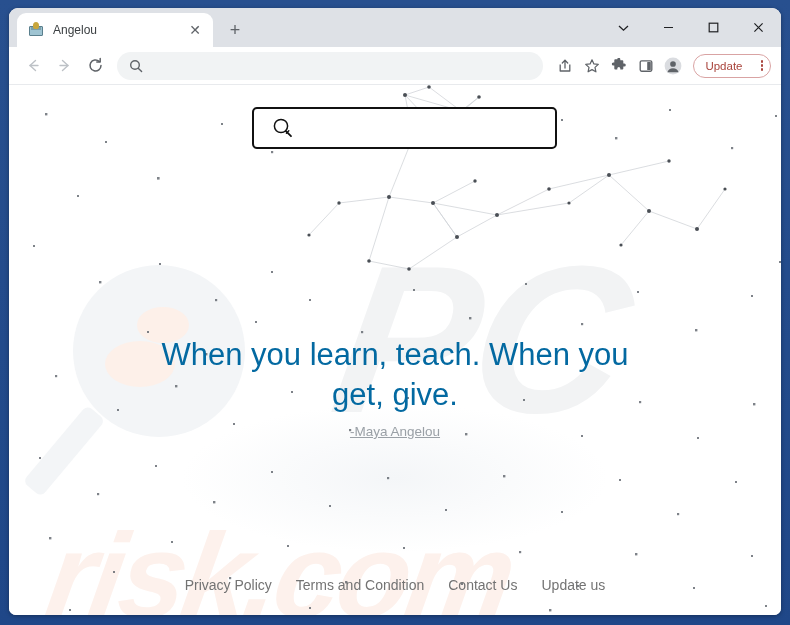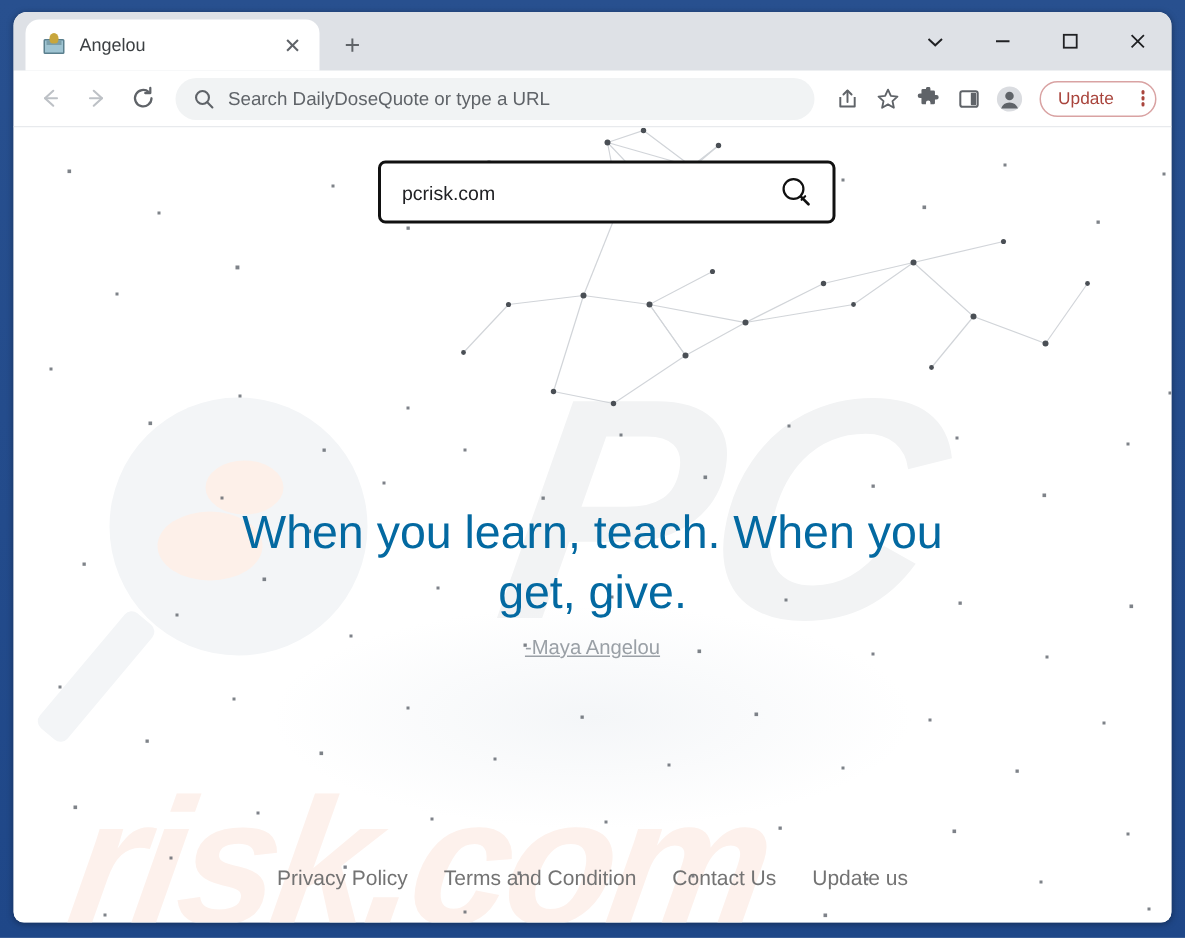--- a/index.html
+++ b/index.html
@@ -336,21 +336,20 @@
         </svg>
       </div>
 
       <div id="omnibox">
         <span style="display:flex;color:#5f6368;">
           <svg width="14" height="14" viewBox="0 0 14 14">
               <circle cx="6" cy="6" r="4.3" fill="none" stroke="currentColor" stroke-width="1.4"></circle>
               <path d="M9.2 9.2 L12.6 12.6" stroke="currentColor" stroke-width="1.4" stroke-linecap="round"></path>
             </svg>
         </span>
-        <input id="omnibox-input" type="text" value="" placeholder="Search DailyDoseQuote or type a URL" style="">
       </div>
 
       <div class="tb-icon">
         <svg width="16" height="16" viewBox="0 0 16 16">
           <path d="M3.2 6.6 V13 H12.8 V6.6" fill="none" stroke="currentColor" stroke-width="1.3" stroke-linejoin="round"></path>
           <path d="M8 10 V2.4" fill="none" stroke="currentColor" stroke-width="1.3" stroke-linecap="round"></path>
           <path d="M5.3 5 L8 2.3 L10.7 5" fill="none" stroke="currentColor" stroke-width="1.3" stroke-linecap="round" stroke-linejoin="round"></path>
         </svg>
       </div>
       <div class="tb-icon">
@@ -523,21 +522,20 @@
             <rect x="300" y="522" width="2" height="2"></rect>
               <rect x="420" y="534" width="2" height="2"></rect>
             <rect x="540" y="524" width="2.4" height="2.4"></rect>
               <rect x="660" y="532" width="2" height="2"></rect>
             <rect x="756" y="520" width="2" height="2"></rect>
           </g>
         </svg>
       </div>
 
       <div id="site-search">
-        <input id="site-search-input" type="text" value="pcrisk.com" style="">
         <span id="site-search-button">
           <svg width="24" height="24" viewBox="0 0 24 24">
             <circle cx="10" cy="10" r="6.6" fill="none" stroke="#111" stroke-width="1.5"></circle>
             <path d="M9.2 5.4 A4.8 4.8 0 0 0 5.6 8.6" fill="none" stroke="#fff" stroke-width="1.1" stroke-linecap="round"></path>
             <path d="M14.9 15.1 L20 20.2" stroke="#111" stroke-width="1.8" stroke-linecap="round"></path>
             <path d="M15.4 17.2 L17.8 14.8" stroke="#111" stroke-width="1.4" stroke-linecap="round"></path>
           </svg>
         </span>
       </div>
 

